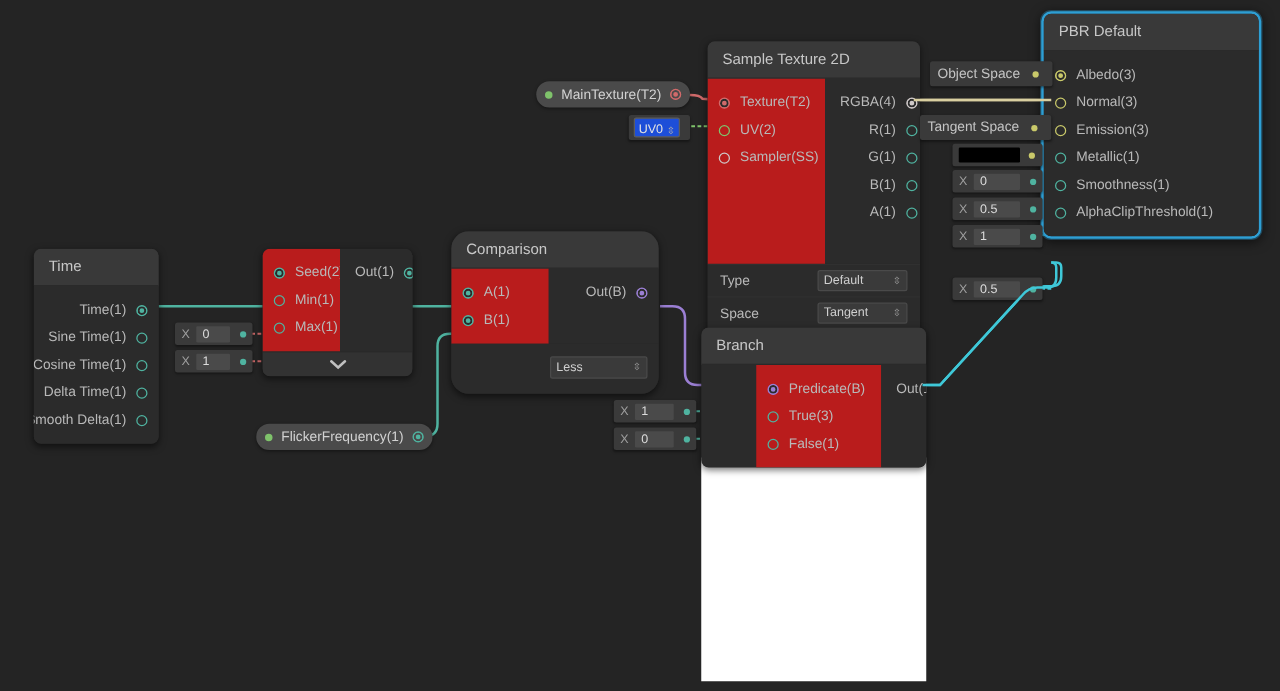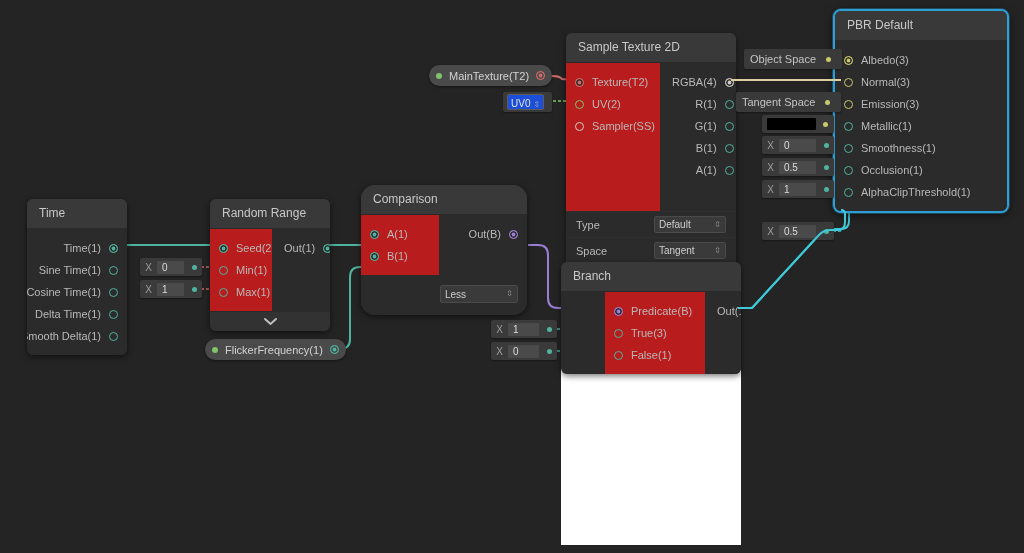--- a/index.html
+++ b/index.html
@@ -206,21 +206,20 @@
         </div>
         <div class="prow right">
           <span class="plabel">Smooth Delta(1)</span>
           <span class="dot"></span>
         </div>
       </div>
     </div>
   </div>
 
   <div class="node" style="left:210px;top:199px;width:120px;">
-    <div class="nhead">Random Range</div>
     <div class="nbody">
       <div class="portcol">
         <div class="pleft" style="width:62px;">
           <div class="prow left">
             <span class="dot filled"></span>
             <span class="plabel">Seed(2)</span>
           </div>
           <div class="prow left">
             <span class="dot"></span>
             <span class="plabel">Min(1)</span>
@@ -418,24 +417,20 @@
         <div class="prow left">
           <span class="dot"></span>
           <span class="plabel">Metallic(1)</span>
         </div>
         <div class="prow left">
           <span class="dot"></span>
           <span class="plabel">Smoothness(1)</span>
         </div>
         <div class="prow left">
           <span class="dot"></span>
-          <span class="plabel">Occlusion(1)</span>
-        </div>
-        <div class="prow left">
-          <span class="dot"></span>
           <span class="plabel">AlphaClipThreshold(1)</span>
         </div>
       </div>
     </div>
   </div>
 
   <div class="chip" style="left:744px;top:49px;">
     <span class="cl">Object Space</span>
     <span class="nub">
         <i class="nubdot y"></i>

